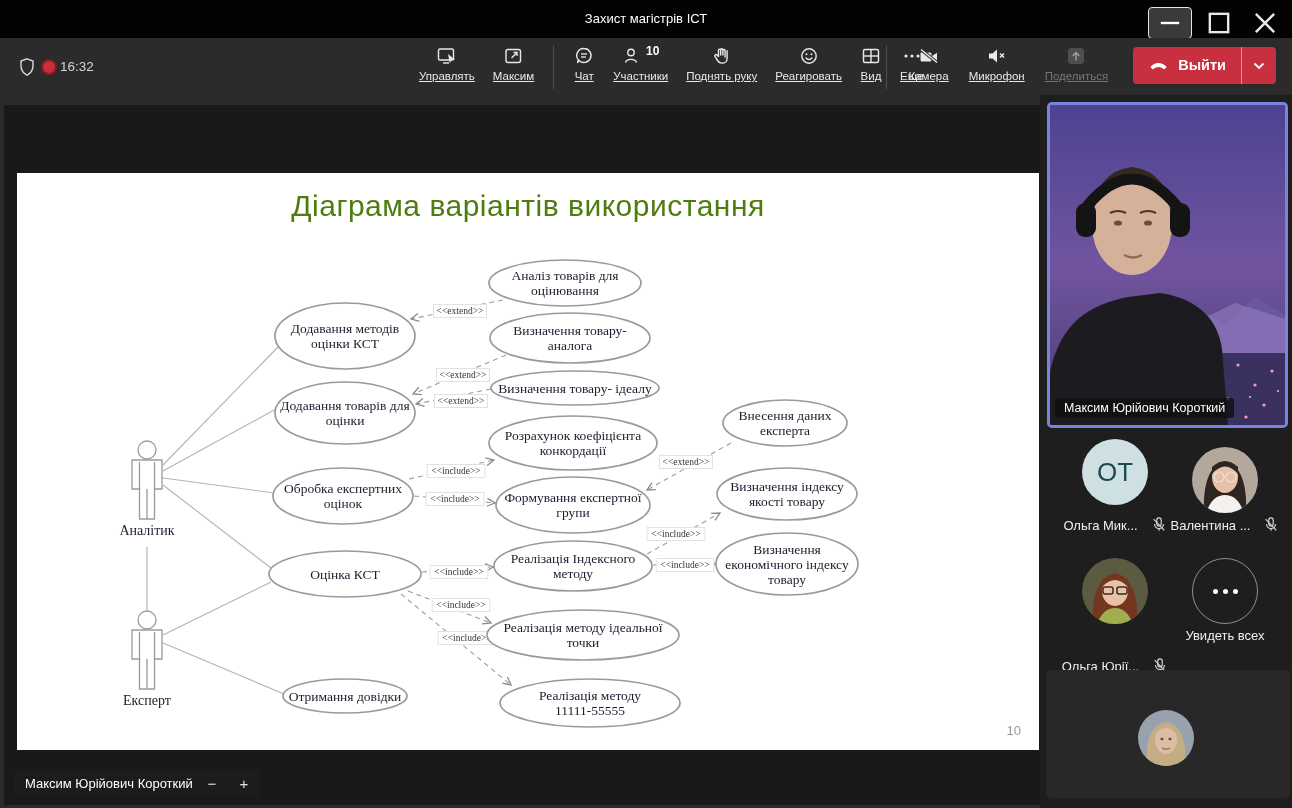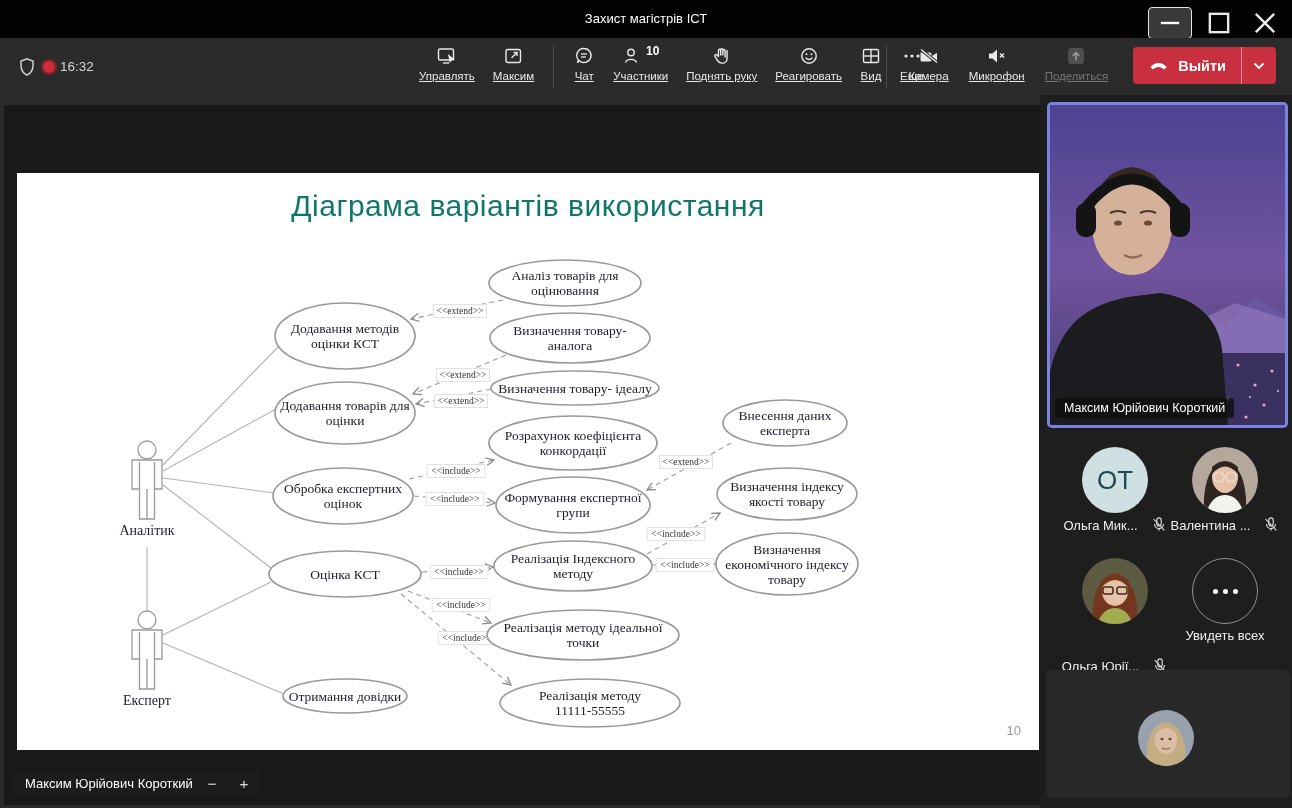--- a/index.html
+++ b/index.html
@@ -19,30 +19,30 @@
   .tb-center{position:absolute;left:412px;top:7px;display:flex;align-items:flex-start;gap:4px;}
   .tb-right{position:absolute;right:16px;top:7px;display:flex;align-items:flex-start;gap:6px;}
   .tbtn{display:flex;flex-direction:column;align-items:center;gap:3px;padding:0 7px;cursor:pointer;background:none;border:none;}
   .tbtn .lab{color:#e8e8e8;font-size:11.5px;white-space:nowrap;text-decoration:underline;}
   .tbtn.disabled .lab{color:#767676;}
   .icn{width:22px;height:22px;display:block;}
   .iconrow{display:flex;align-items:flex-start;}
   .pcount{color:#fff;font-weight:700;font-size:12px;margin-left:2px;line-height:12px;}
   .tdivider{width:1px;height:44px;background:#4d4d4d;margin:0 8px;align-self:center;}
   .leave{display:flex;align-items:center;height:37px;background:#c8303f;border-radius:4px;margin-left:12px;margin-top:2px;cursor:pointer;}
-  .leave .main{display:flex;align-items:center;gap:9px;padding:0 15px;}
+  .leave .main{display:flex;gap:9px;padding:0 15px;}
   .leave .txt{color:#fff;font-size:14.5px;font-weight:700;}
   .leave .sep{width:1px;height:37px;background:rgba(255,255,255,.45);}
   .leave .chev{padding:0 11px;display:flex;align-items:center;}
   
   .stage{position:absolute;left:0;top:95px;width:1040px;height:713px;background:#2a2a2a;}
   .share{position:absolute;left:4px;top:10px;width:1036px;height:700px;background:#191919;}
   .slide{position:absolute;left:13px;top:68px;width:1022px;height:577px;background:#fff;}
   .slide-title{position:absolute;left:0;top:16px;width:100%;text-align:center;
-      font-size:30px;letter-spacing:.5px;color:#0f766e;font-family:"Liberation Sans",sans-serif;}
+      font-size:30px;letter-spacing:.5px;color:#4d7c0f;font-family:"Liberation Sans",sans-serif;}
   .pagenum{position:absolute;right:18px;bottom:12px;font-size:13px;color:#9b9b9b;}
   .dsvg{position:absolute;left:0;top:0;}
   .presenter-pill{position:absolute;left:14px;top:675px;height:27px;background:#1c1c1c;border-radius:2px;
       display:flex;align-items:center;padding:0 11px;color:#fff;font-size:13px;white-space:nowrap;}
   .zoom-pill{position:absolute;left:196px;top:675px;width:64px;height:27px;background:#1c1c1c;border-radius:2px;
       display:flex;align-items:center;justify-content:space-around;}
   .zbtn{color:#e0e0e0;font-size:15px;background:none;border:none;cursor:pointer;line-height:27px;padding:0 6px;}
   
   .sidebar{position:absolute;left:1040px;top:95px;width:252px;height:713px;background:#1e1e1e;}
   .main-tile{position:absolute;left:7px;top:7px;width:241px;height:326px;border:3px solid #7b83e0;
@@ -372,21 +372,21 @@
       <rect x="26" y="98" width="20" height="34" rx="9" fill="#141414"></rect>
       <rect x="120" y="98" width="20" height="34" rx="9" fill="#141414"></rect>
       <ellipse cx="68" cy="118" rx="4" ry="2.6" fill="#6a4d3c"></ellipse>
       <ellipse cx="98" cy="118" rx="4" ry="2.6" fill="#6a4d3c"></ellipse>
       <path d="M60 108 q8 -4 16 0 M90 108 q8 -4 16 0" stroke="#4a362a" stroke-width="2" fill="none"></path>
       <path d="M74 150 q9 5 18 0" stroke="#946a55" stroke-width="2.5" fill="none"></path>
     </svg>
     <div class="name-pill">Максим Юрійович Короткий</div>
   </div>
 
-  <div class="pavatar init" style="left:42px;top:352px;">
+  <div class="pavatar init" style="left:42px;top:344px;">
     <span>ОТ</span>
   </div>
   <div class="pavatar" style="left:152px;top:352px;">
     <svg width="66" height="66" viewBox="0 0 66 66">
       <rect width="66" height="66" fill="#b3a89b"></rect>
       <path d="M12 66 Q10 20 33 14 Q56 20 54 66 Z" fill="#2e2420"></path>
       <ellipse cx="33" cy="30" rx="13" ry="16" fill="#e6c0a8"></ellipse>
       <path d="M20 27 Q33 12 46 27 L46 20 Q33 8 20 20 Z" fill="#2e2420"></path>
       <circle cx="27" cy="30" r="5" fill="none" stroke="#e8e4da" stroke-width="1.2"></circle>
       <circle cx="39" cy="30" r="5" fill="none" stroke="#e8e4da" stroke-width="1.2"></circle>

